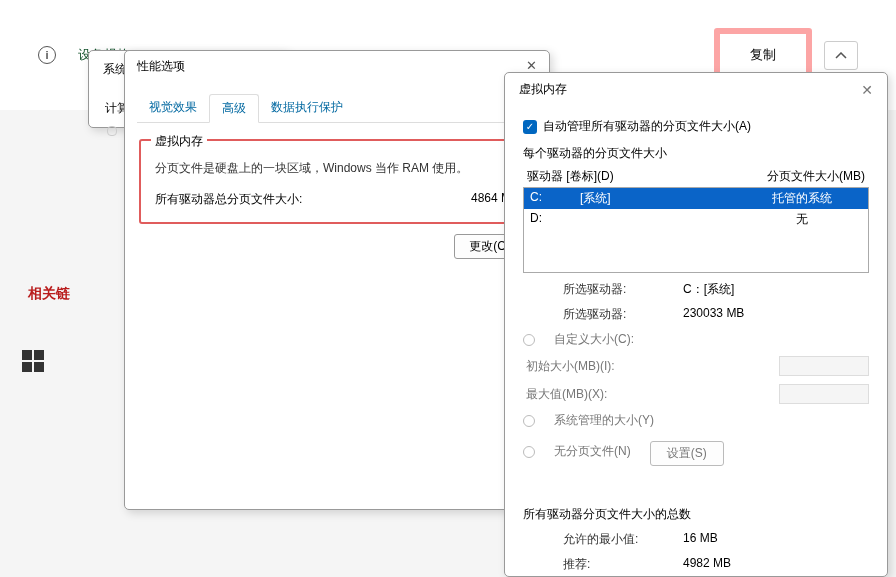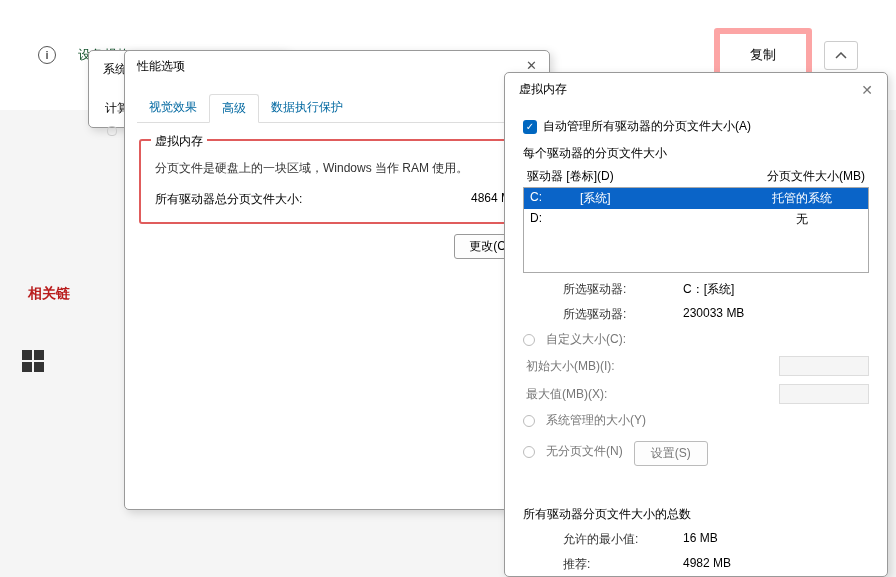--- a/index.html
+++ b/index.html
@@ -52,21 +52,21 @@
     .drive-hdr { display: flex; justify-content: space-between; padding: 2px 4px; font-size: 12px; margin-top: 4px; }
     .drive-list { border: 1px solid #aaa; height: 86px; overflow: hidden; }
     .drive-row { display: flex; font-size: 12px; padding: 2px 6px; }
     .drive-row.sel { background: #0a64c8; color: #fff; }
     .drive-letter { width: 50px; }
     .drive-vol { flex: 1; }
     .drive-page { width: 120px; text-align: center; }
     .info-row { display: flex; margin-top: 8px; font-size: 12px; margin-left: 40px; }
     .info-lab { width: 120px; color: #333; }
     .info-val { flex: 1; }
-    .opt-row { display: flex; align-items: center; gap: 11px; margin-top: 8px; color: #777; font-size: 12px; }
+    .opt-row { display: flex; align-items: center; gap: 19px; margin-top: 8px; color: #777; font-size: 12px; }
     .radio-dis { width: 12px; height: 12px; border: 1px solid #bbb; border-radius: 50%; }
     .input-dis { width: 90px; height: 20px; border: 1px solid #ddd; background: #f5f5f5; margin-left: auto; }
     .set-btn { float: right; margin-top: 4px; padding: 3px 16px; border: 1px solid #bbb; border-radius: 3px; background: #fdfdfd; font-size: 12px; color: #777; }
     .totals-section { margin-top: 40px; }
   </style>
 </head>
 <body>
 
 <div class="bg-header">
   <span class="info-icon">i</span>

